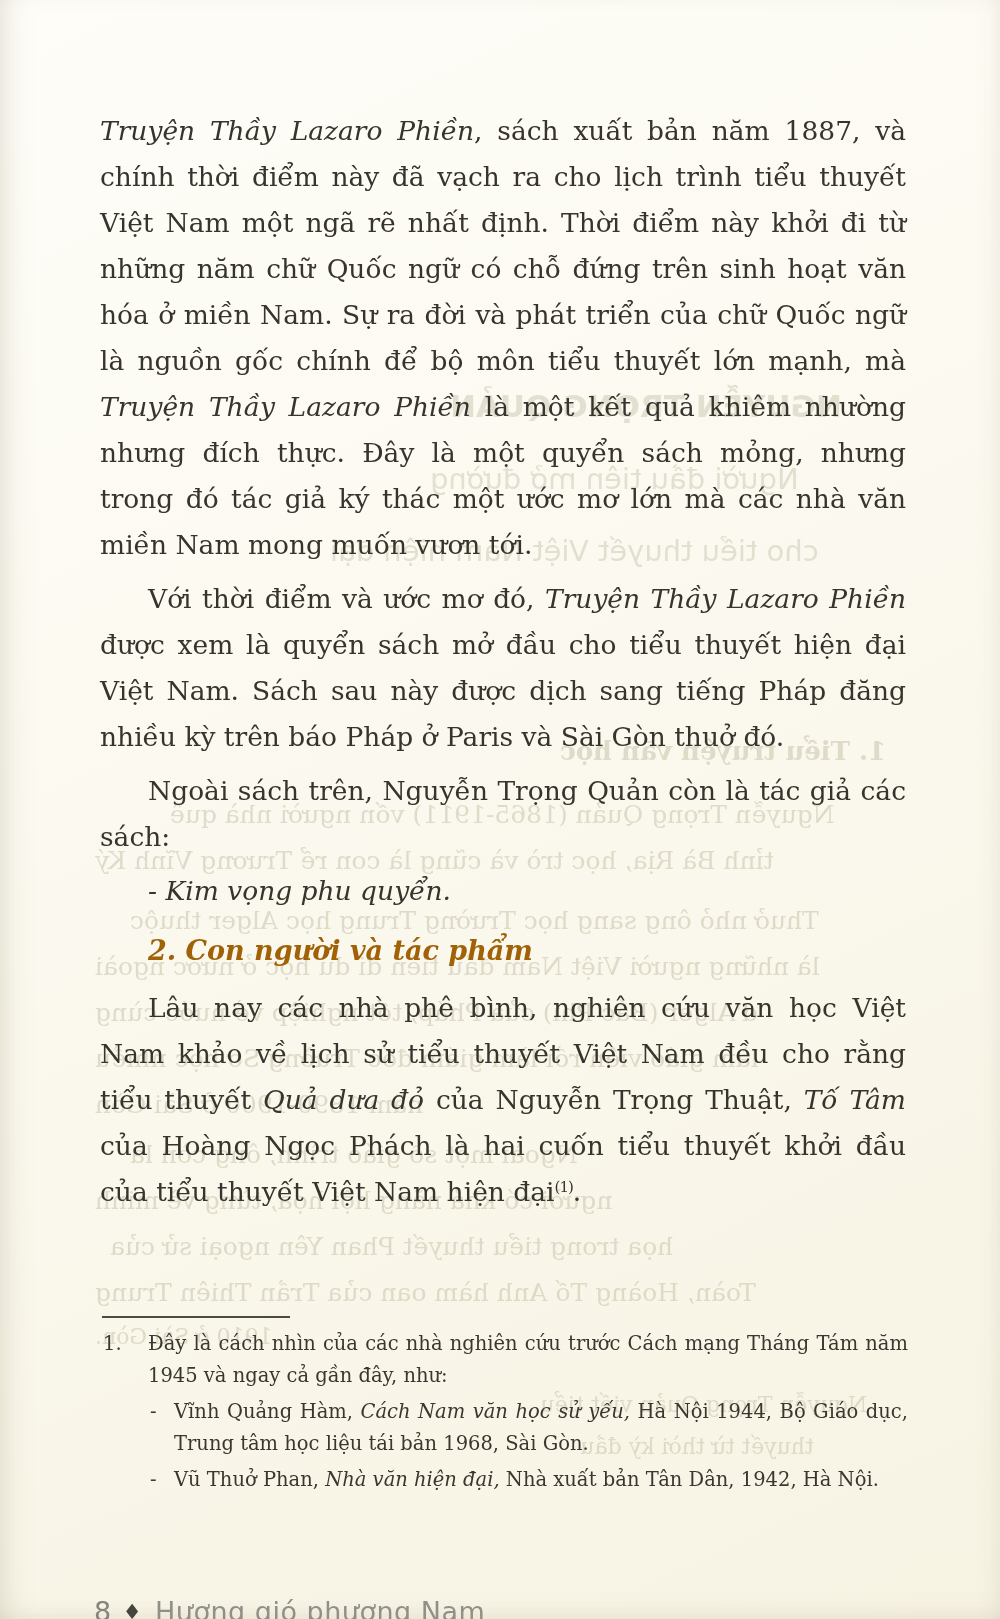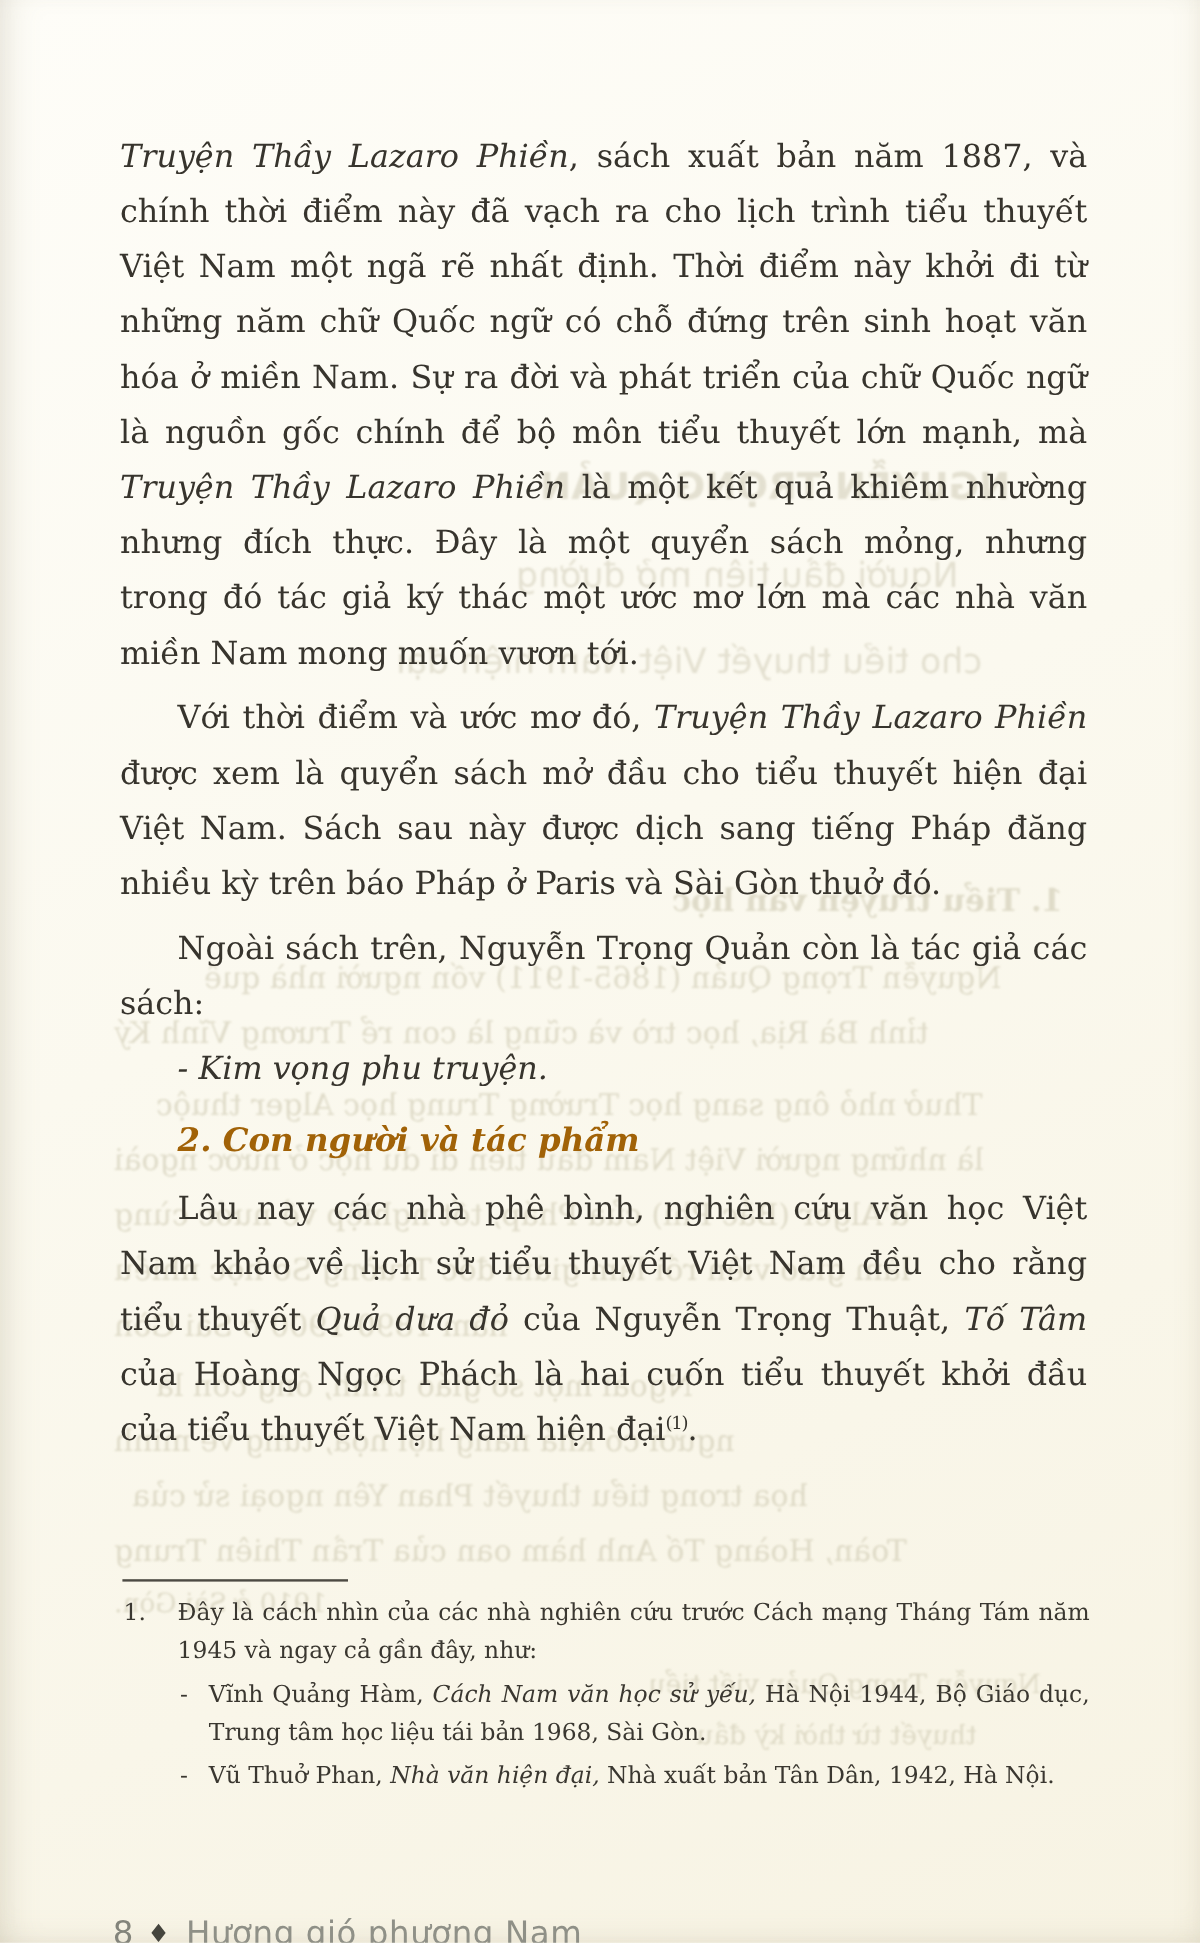--- a/index.html
+++ b/index.html
@@ -80,21 +80,21 @@
     </div>
 
   <main class="content">
     <p class="para first"><span class="it">Truyện Thầy Lazaro Phiền</span><span>, sách xuất bản năm 1887, và chính thời điểm này đã vạch ra cho lịch trình tiểu thuyết Việt Nam một ngã rẽ nhất định. Thời điểm này khởi đi từ những năm chữ Quốc ngữ có chỗ đứng trên sinh hoạt văn hóa ở miền Nam. Sự ra đời và phát triển của chữ Quốc ngữ là nguồn gốc chính để bộ môn tiểu thuyết lớn mạnh, mà </span><span class="it">Truyện Thầy Lazaro Phiền</span><span> là một kết quả khiêm nhường nhưng đích thực. Đây là một quyển sách mỏng, nhưng trong đó tác giả ký thác một ước mơ lớn mà các nhà văn miền Nam mong muốn vươn tới.</span></p>
 
     <p class="para"><span>Với thời điểm và ước mơ đó, </span><span class="it">Truyện Thầy Lazaro Phiền</span><span> được xem là quyển sách mở đầu cho tiểu thuyết hiện đại Việt Nam. Sách sau này được dịch sang tiếng Pháp đăng nhiều kỳ trên báo Pháp ở Paris và Sài Gòn thuở đó.</span></p>
 
     <p class="para"><span>Ngoài sách trên, Nguyễn Trọng Quản còn là tác giả các sách:</span></p>
 
 
-    <p class="para it-all"><span>- Kim vọng phu truyện.</span></p>
+    <p class="para it-all"><span>- Kim vọng phu quyển.</span></p>
 
 
     <p class="para heading">2. Con người và tác phẩm</p>
 
     <p class="para"><span>Lâu nay các nhà phê bình, nghiên cứu văn học Việt Nam khảo về lịch sử tiểu thuyết Việt Nam đều cho rằng tiểu thuyết </span><span class="it">Quả dưa đỏ</span><span> của Nguyễn Trọng Thuật, </span><span class="it">Tố Tâm</span><span> của Hoàng Ngọc Phách là hai cuốn tiểu thuyết khởi đầu của tiểu thuyết Việt Nam hiện đại</span><sup class="fnref">(1)</sup><span>.</span></p>
   </main>
 
   <section class="footnotes">
     <div class="fn-rule"></div>
 

